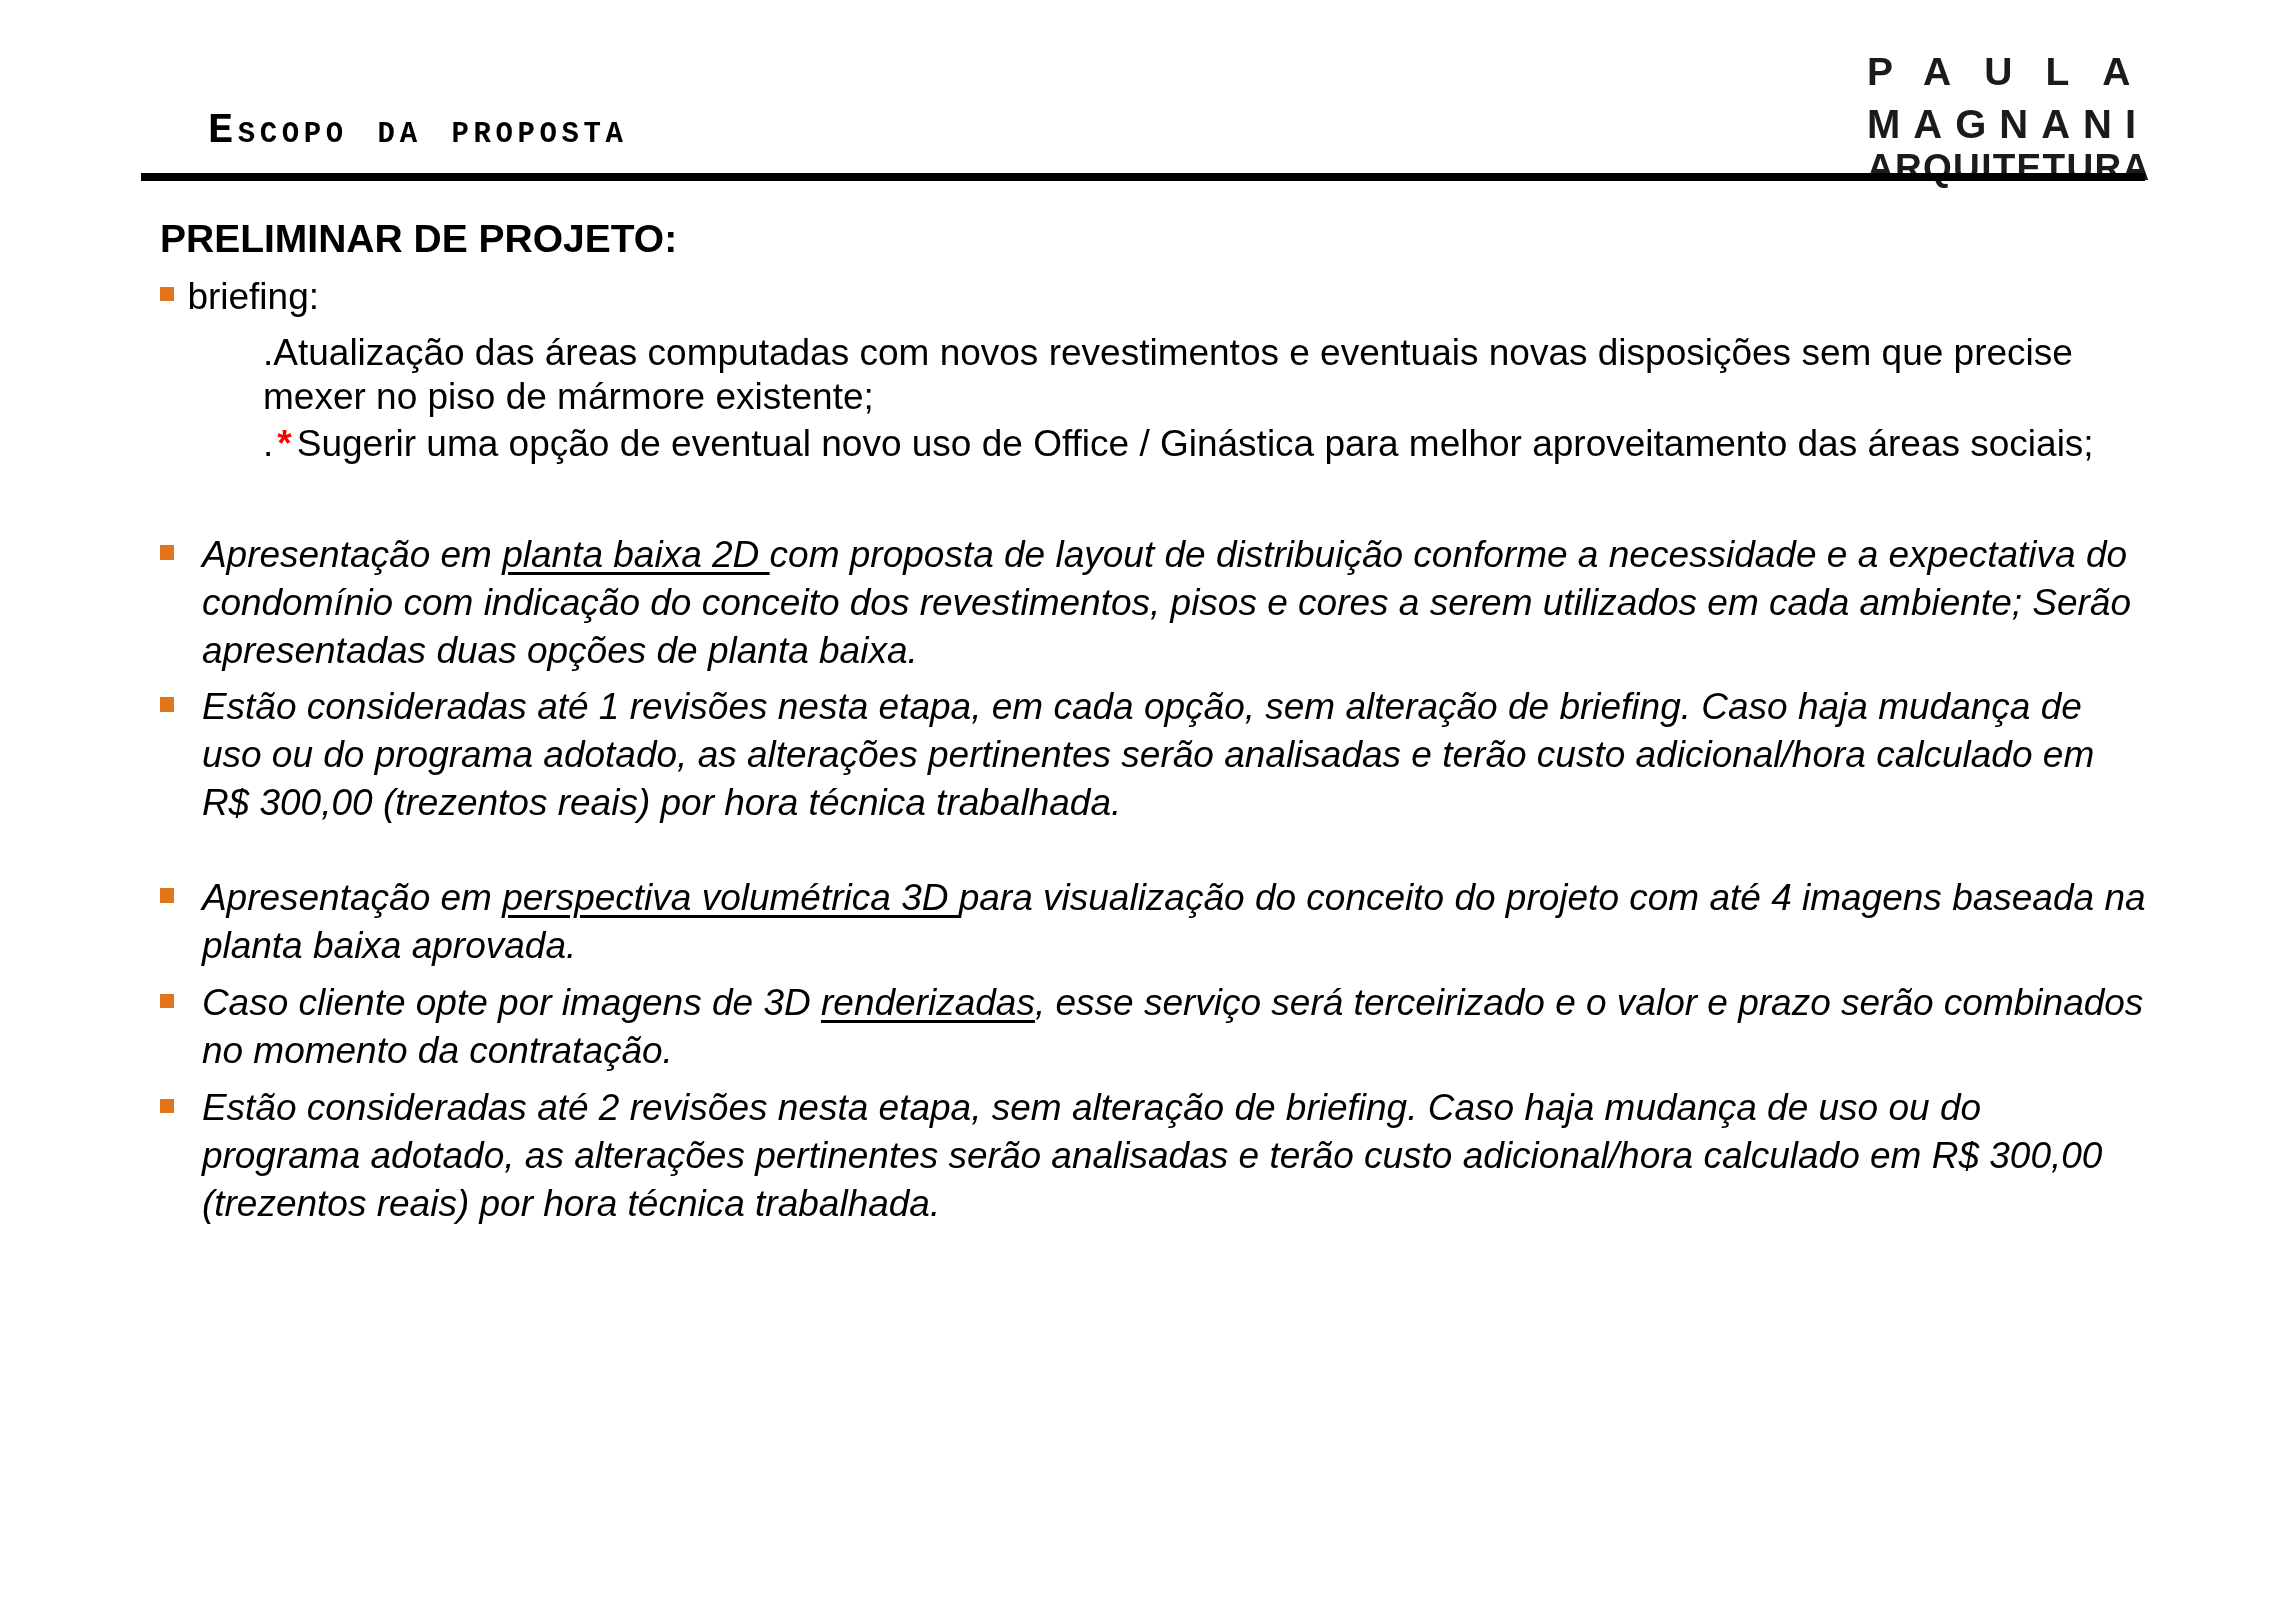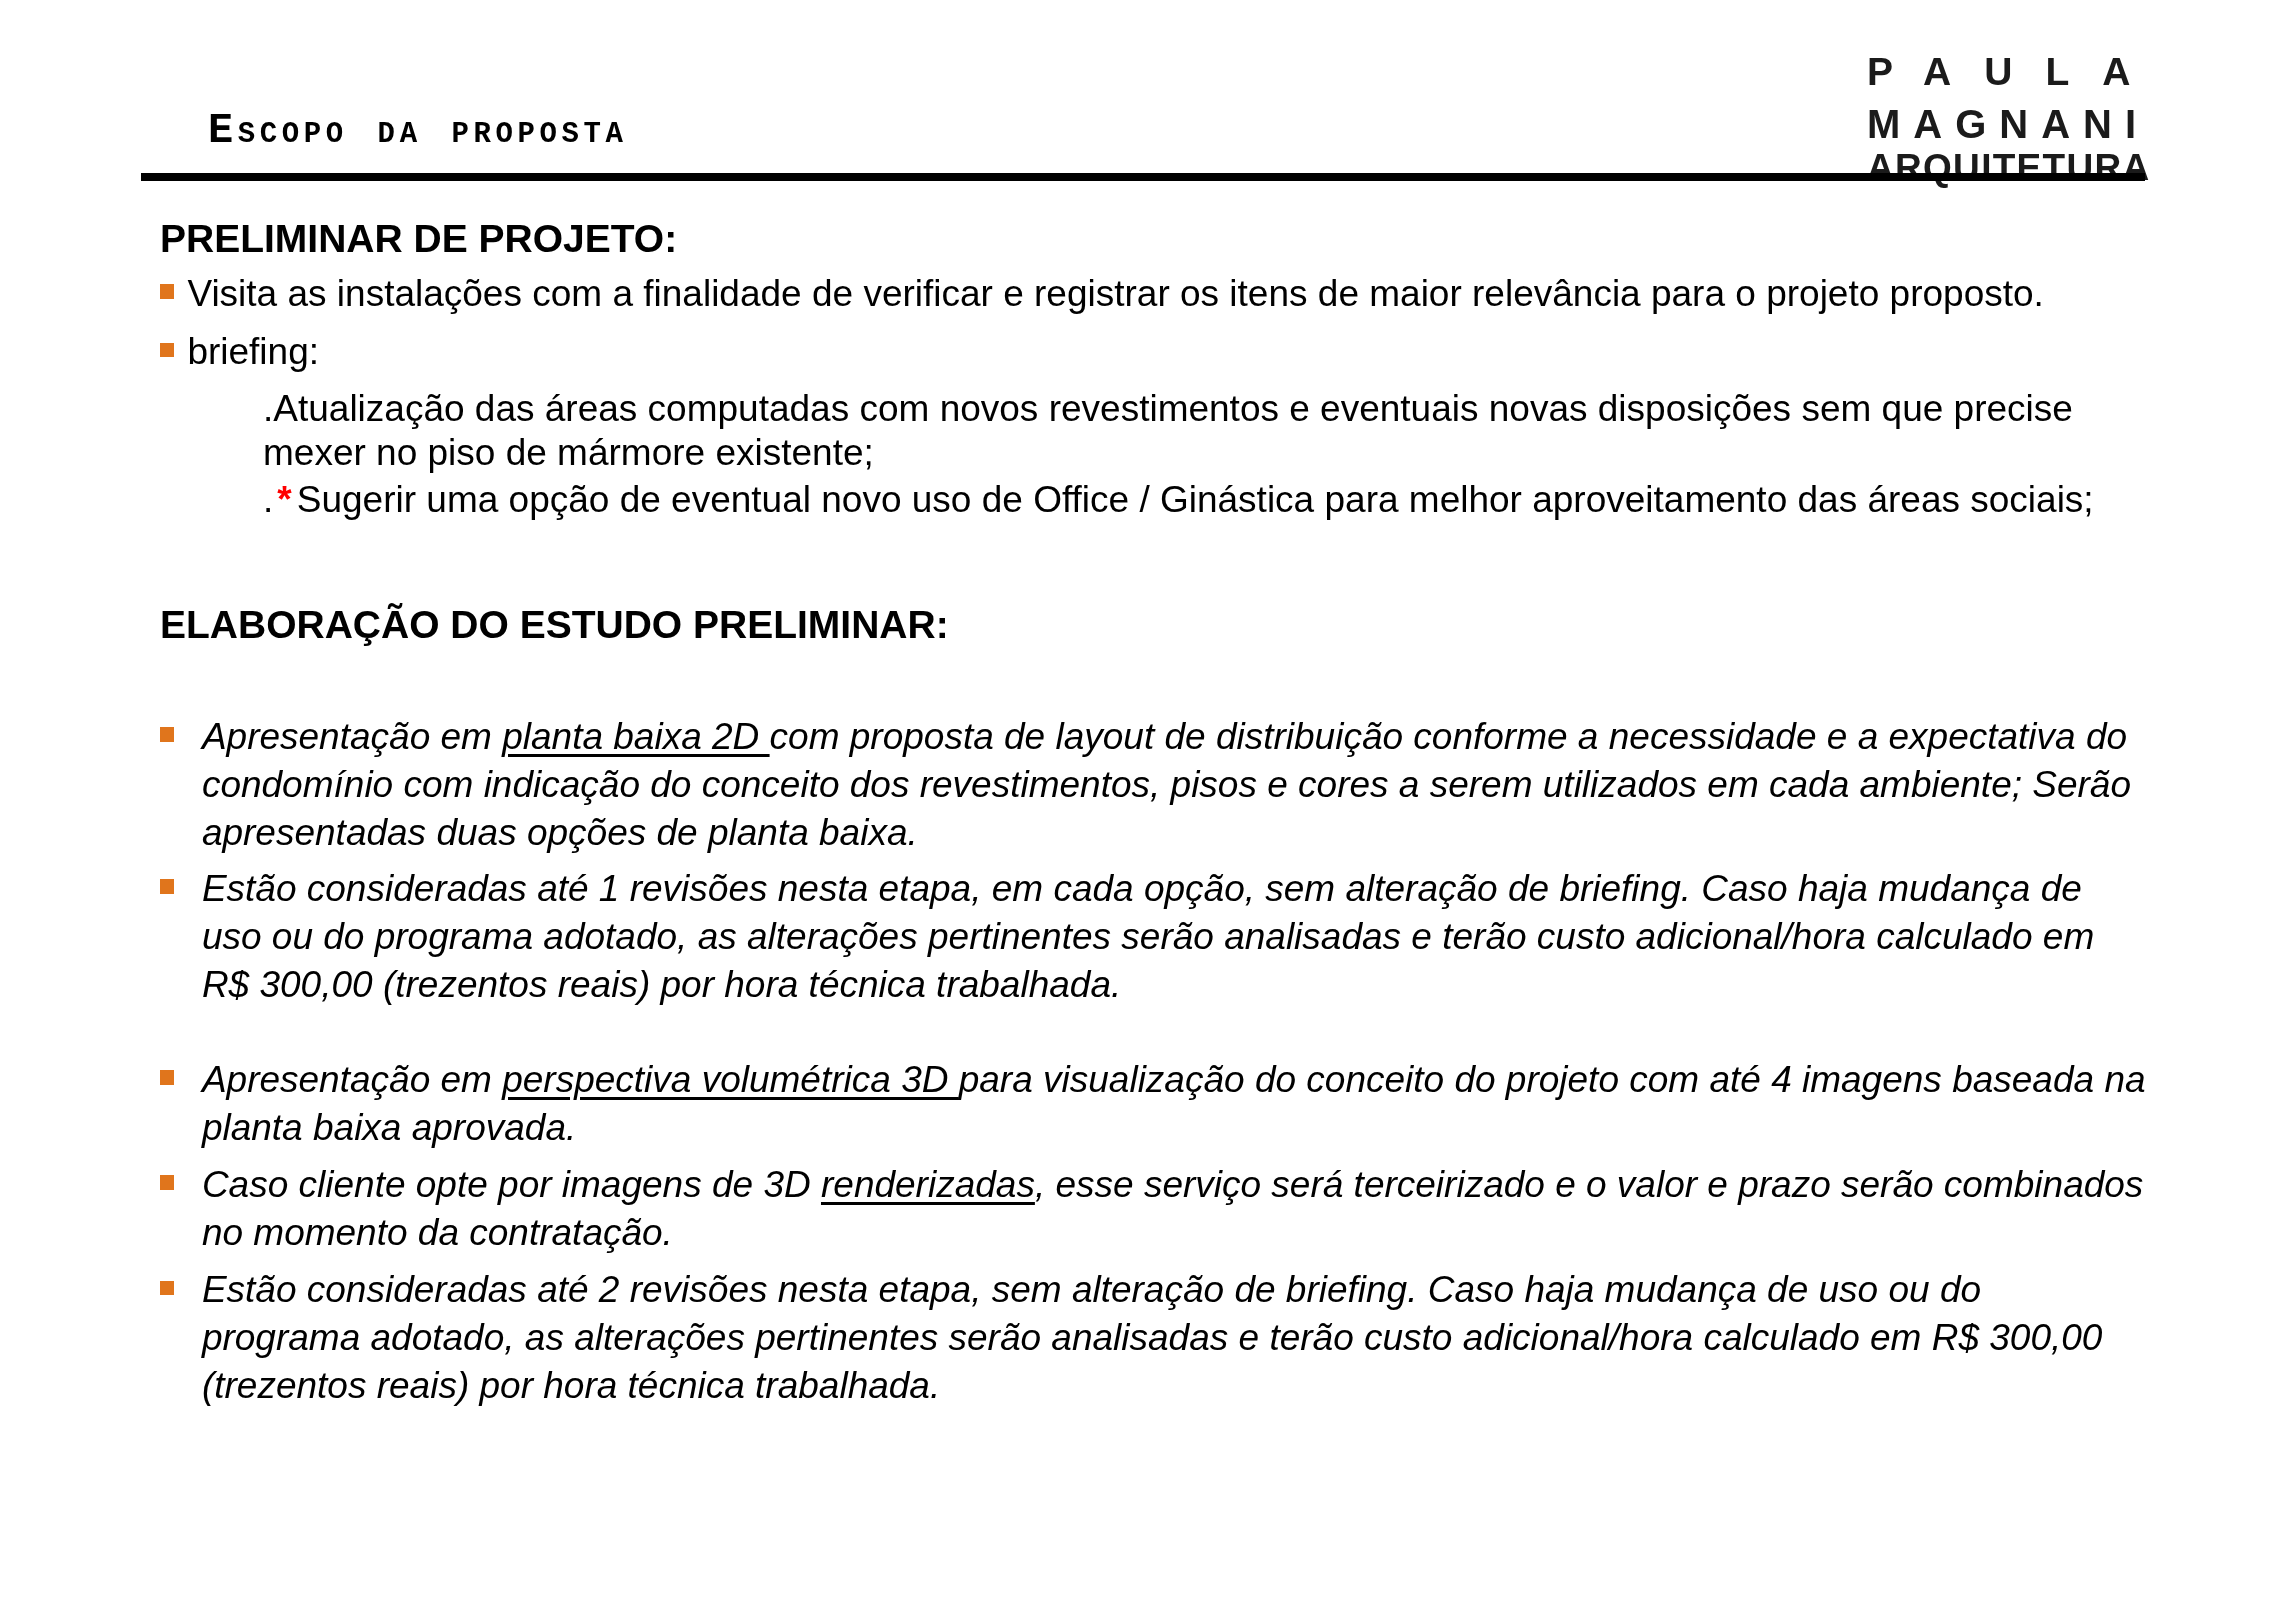--- a/index.html
+++ b/index.html
@@ -120,39 +120,34 @@
     <div class="logo-l2">MAGNANI</div>
     <div class="logo-l3">ARQUITETURA</div>
   </div>
 
   <div class="header-rule"></div>
 
   <div class="content">
 
     <div class="sec-heading">PRELIMINAR DE PROJETO:</div>
 
-    <div class="li li-s1 mt-b1">
-      <span class="sq"></span>
-      <span class="txt">Visita as instalações com a finalidade de verificar e registrar os itens de maior relevância para o projeto proposto.</span>
-    </div>
 
     <div class="li li-s1 mt-b2">
       <span class="sq"></span>
       <span class="txt">briefing:</span>
     </div>
 
     <div class="sub mt-sub1">
       <span>.Atualização das áreas computadas com novos revestimentos e eventuais novas disposições sem que precise mexer no piso de mármore existente;</span>
     </div>
 
     <div class="sub mt-sub2">
       <span>.</span><span class="red-ast">*</span><span>Sugerir uma opção de eventual novo uso de Office / Ginástica para melhor aproveitamento das áreas sociais;</span>
     </div>
 
-    <div class="sec-heading mt-h2">ELABORAÇÃO DO ESTUDO PRELIMINAR:</div>
 
     <div class="li li-s2 mt-b3">
       <span class="sq"></span>
       <span class="txt"><span>Apresentação em </span><span class="u">planta baixa 2D </span><span>com proposta de layout de distribuição conforme a necessidade e a expectativa do condomínio com indicação do conceito dos revestimentos, pisos e cores a serem utilizados em cada ambiente; Serão apresentadas duas opções de planta baixa.</span></span>
     </div>
 
     <div class="li li-s2 mt-b4">
       <span class="sq"></span>
       <span class="txt">Estão consideradas até 1 revisões nesta etapa, em cada opção, sem alteração de briefing. Caso haja mudança de uso ou do programa adotado, as alterações pertinentes serão analisadas e terão custo adicional/hora calculado em R$ 300,00 (trezentos reais) por hora técnica trabalhada.</span>
     </div>

